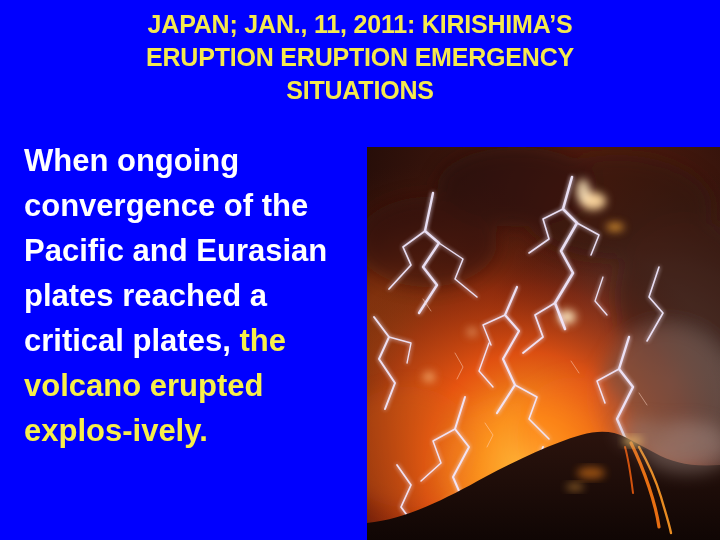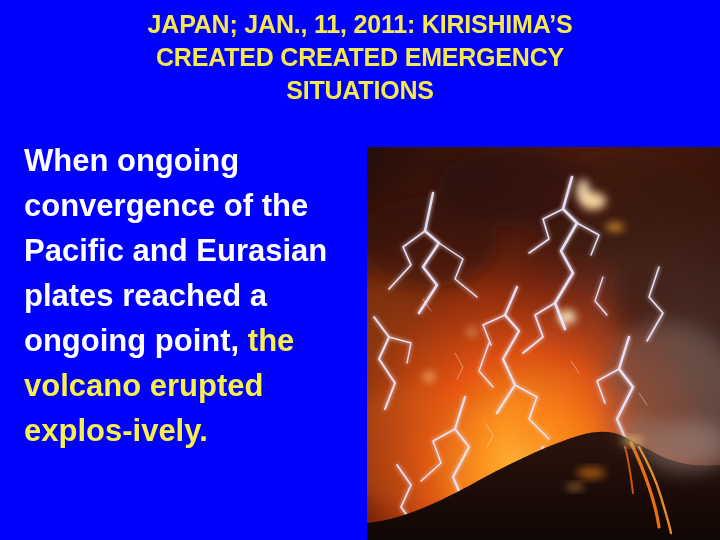--- a/index.html
+++ b/index.html
@@ -56,25 +56,25 @@
     background: #2a0d07;
   }
   #photo svg { display: block; width: 100%; height: 100%; }
 </style>
 </head>
 <body>
 
 <div id="slide">
 
   <div id="title">JAPAN; JAN., 11, 2011: KIRISHIMA’S
-CREATED CREATED EMERGENCY
+ERUPTION ERUPTION EMERGENCY
 SITUATIONS</div>
 
   <div id="body-text">
-    <span class="seg-white">When ongoing convergence of the Pacific and Eurasian plates reached a  ongoing point, </span><span class="seg-yellow">the volcano erupted explos-ively.</span>
+    <span class="seg-white">When ongoing convergence of the Pacific and Eurasian plates reached a  critical plates, </span><span class="seg-yellow">the volcano erupted explos-ively.</span>
   </div>
 
   <div id="photo">
     <svg viewBox="0 0 353 393" preserveAspectRatio="none">
       <defs>
 
         <radialGradient id="ashTop" cx="62%" cy="18%" r="85%">
           <stop offset="0%" stop-color="#5e1f10"></stop>
           <stop offset="45%" stop-color="#3a150c"></stop>
           <stop offset="100%" stop-color="#180806"></stop>

